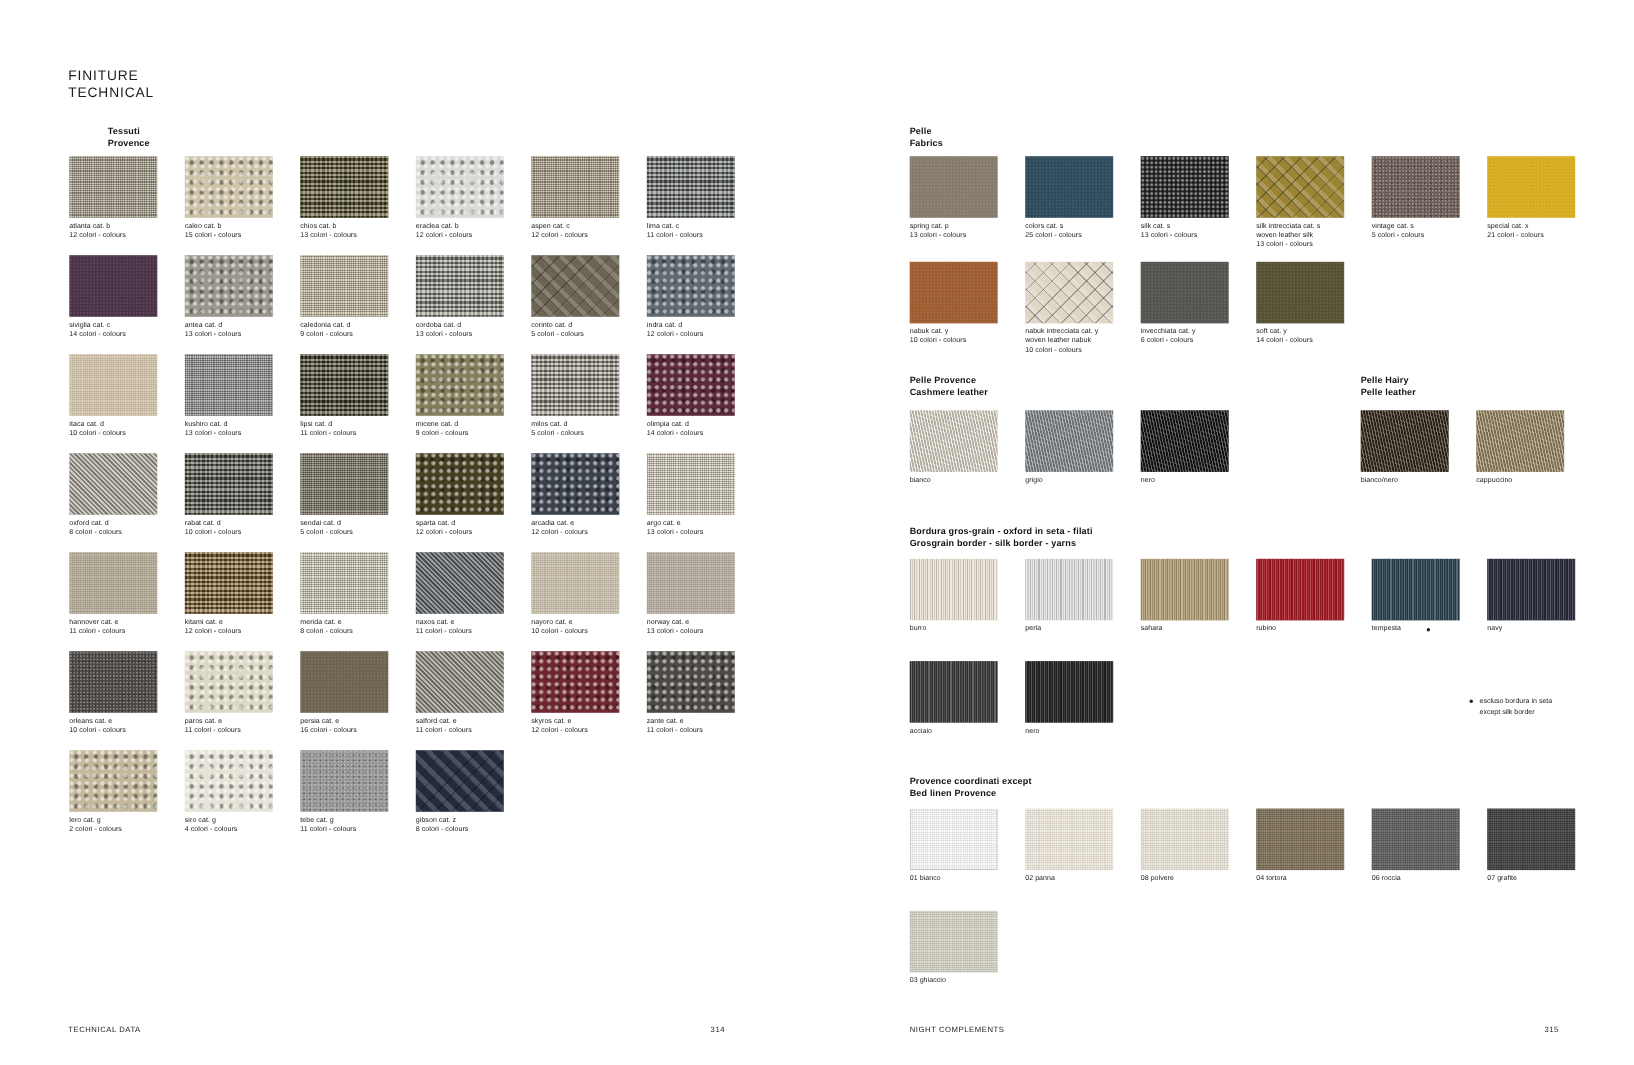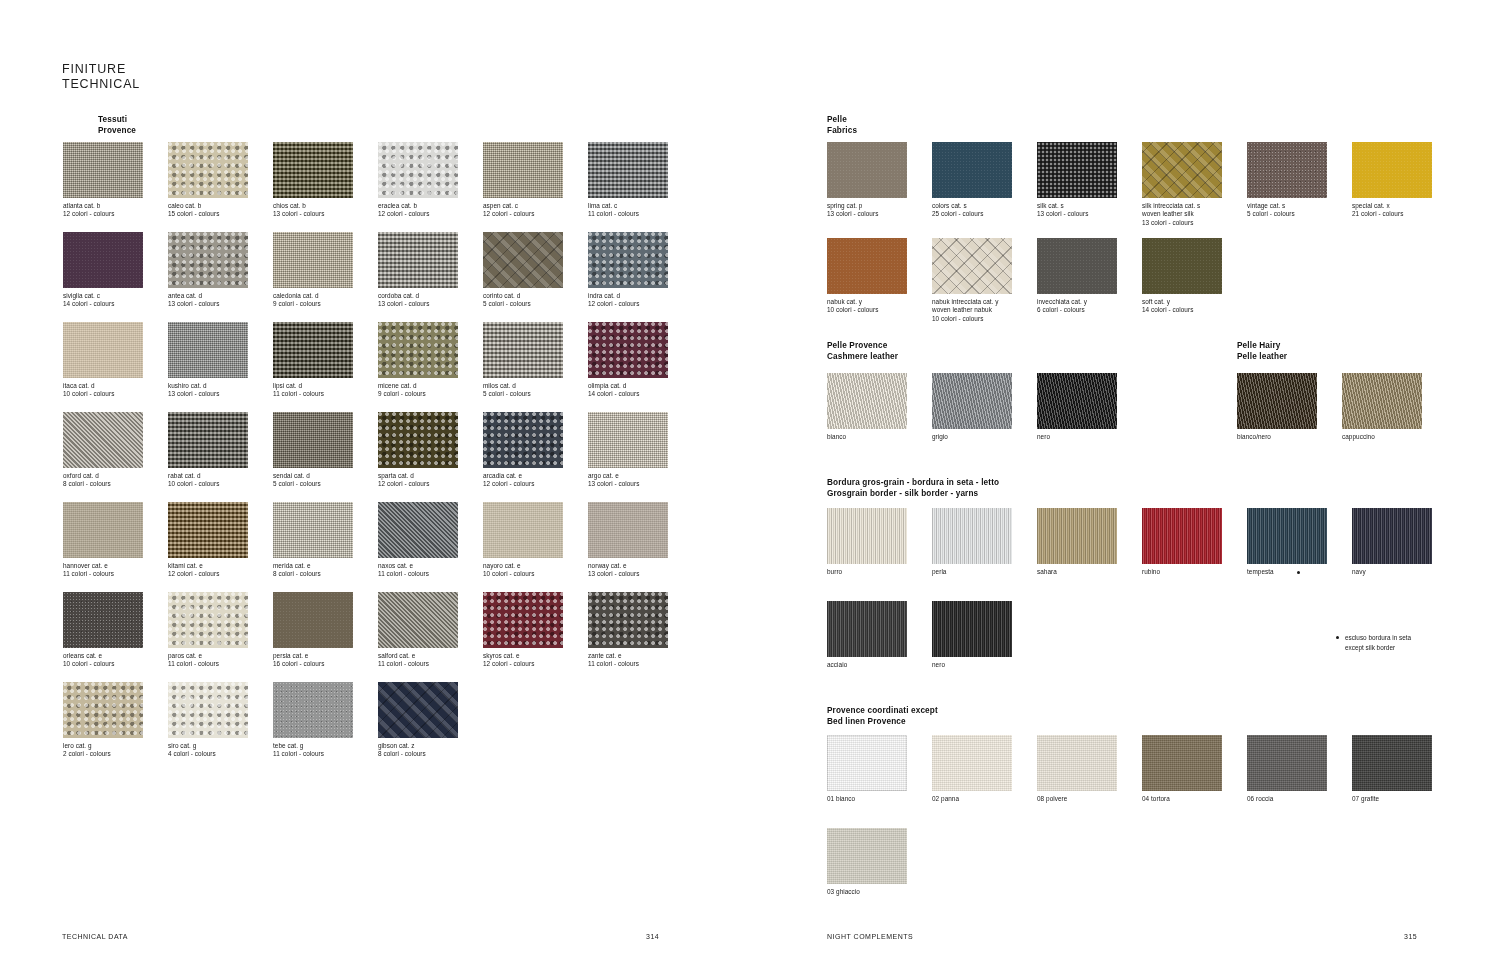--- a/index.html
+++ b/index.html
@@ -417,21 +417,21 @@
         <div class="sw t-hair" title="bianco/nero" style="background-color: rgb(58, 46, 30);"></div>
         <div class="lbl">bianco/nero</div>
       </div>
       <div class="cell" style="left: 105px; top: 0px;">
         <div class="sw t-hair" title="cappuccino" style="background-color: rgb(160, 143, 108);"></div>
         <div class="lbl">cappuccino</div>
       </div>
     </div>
 
   <div class="group-head" style="left:827px;top:478px;">
-    <div>Bordura gros-grain - bordura in seta - letto</div>
+    <div>Bordura gros-grain - oxford in seta - filati</div>
     <div>Grosgrain border - silk border - yarns</div>
   </div>
   <div class="grid" id="grosgrain-grid" style="left: 827px; top: 508px; width: 630px; height: 186px;">
       <div class="cell" style="left: 0px; top: 0px;">
         <div class="sw t-vert" title="burro" style="background-color: rgb(234, 228, 214);"></div>
         <div class="lbl">burro</div>
       </div>
       <div class="cell" style="left: 105px; top: 0px;">
         <div class="sw t-vert" title="perla" style="background-color: rgb(227, 229, 230);"></div>
         <div class="lbl">perla</div>

